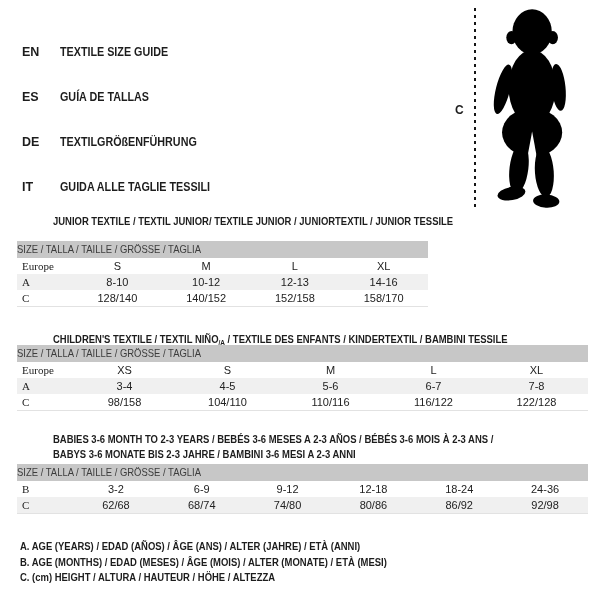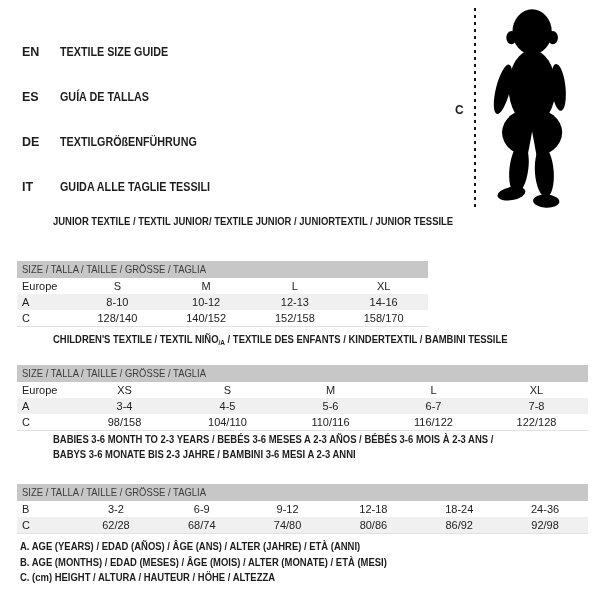--- a/index.html
+++ b/index.html
@@ -26,25 +26,25 @@
   .baby{position:absolute;left:487px;top:6px;}
 
   
   .sec-title{position:absolute;left:17px;font-weight:bold;font-size:11px;line-height:15px;white-space:nowrap;margin-left:36px;}
   .sec-title sub{font-size:7.5px;vertical-align:-2px;}
 
   
   .tbl{position:absolute;left:17px;border-bottom:1px solid #e2e2e2;}
   .tbl .bar{
     height:17px;line-height:17px;background:#c7c7c7;color:#3c3c3c;
-    font-size:11px;padding-left:5px;overflow:hidden;white-space:nowrap;margin-top:20px;
+    font-size:11px;overflow:hidden;white-space:nowrap;
   }
   .tbl .row{display:flex;height:16px;line-height:16px;font-size:11px;color:#222;}
   .tbl .row.shaded{background:#f0f0f0;}
-  .tbl .lbl{flex:0 0 51px;padding-left:5px;text-align:left;}
+  .tbl .lbl{flex:0 0 51px;padding-left:5px;text-align:left;font-family:Liberation Serif, serif;}
   .tbl .cell{flex:1;text-align:center;}
   .w-junior{width:411px;}
   .w-full{width:571px;}
 
   
   .legend{position:absolute;left:20px;top:539px;font-weight:bold;font-size:11px;line-height:15.5px;text-decoration:underline;}
   .legend div{white-space:nowrap;}
 </style>
 </head>
 <body>
@@ -162,21 +162,21 @@
     <span class="lbl">B</span>
     <span class="cell">3-2</span>
     <span class="cell">6-9</span>
     <span class="cell">9-12</span>
     <span class="cell">12-18</span>
     <span class="cell">18-24</span>
     <span class="cell">24-36</span>
   </div>
   <div class="row shaded">
     <span class="lbl">C</span>
-    <span class="cell">62/28</span>
+    <span class="cell">62/68</span>
     <span class="cell">68/74</span>
     <span class="cell">74/80</span>
     <span class="cell">80/86</span>
     <span class="cell">86/92</span>
     <span class="cell">92/98</span>
   </div>
 </div>
 
 <div class="legend">
   <div><span class="cond">A. AGE (YEARS) / EDAD (AÑOS) / ÂGE (ANS) / ALTER (JAHRE) / ETÀ (ANNI)</span></div>

